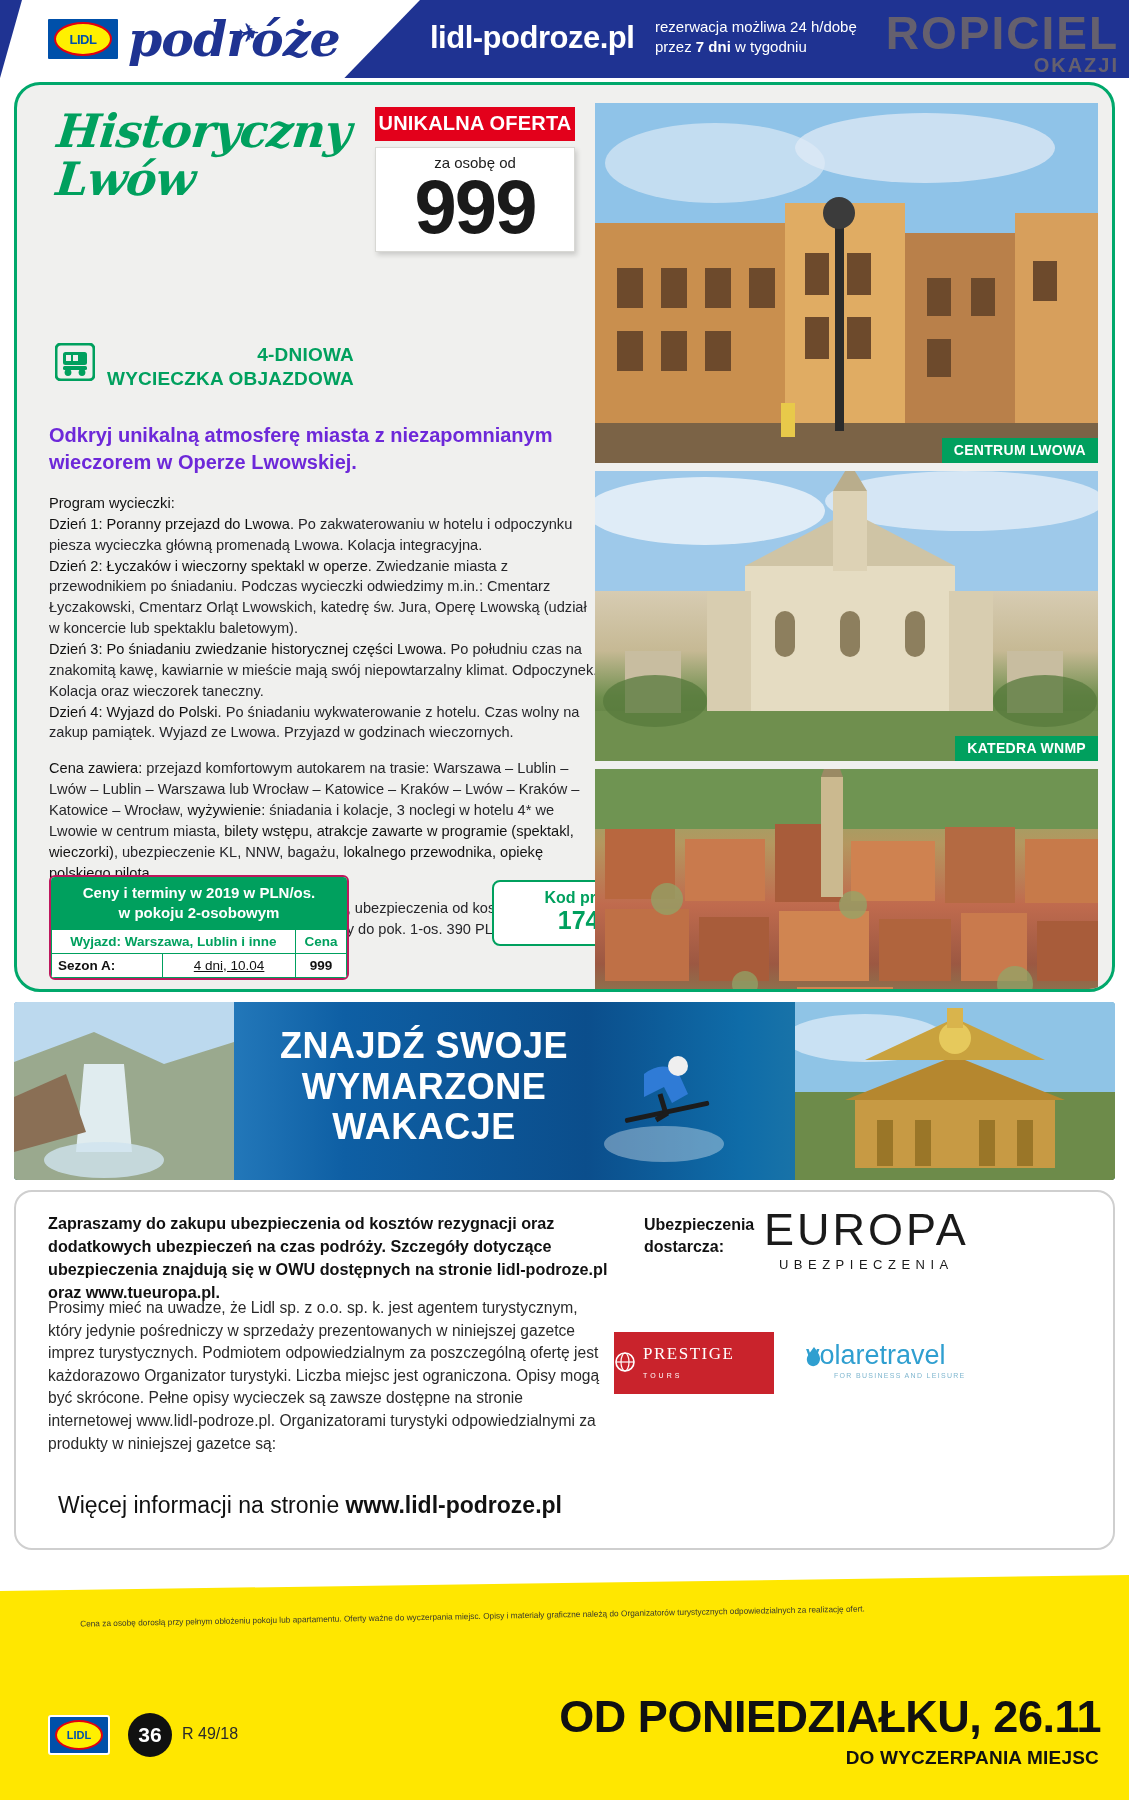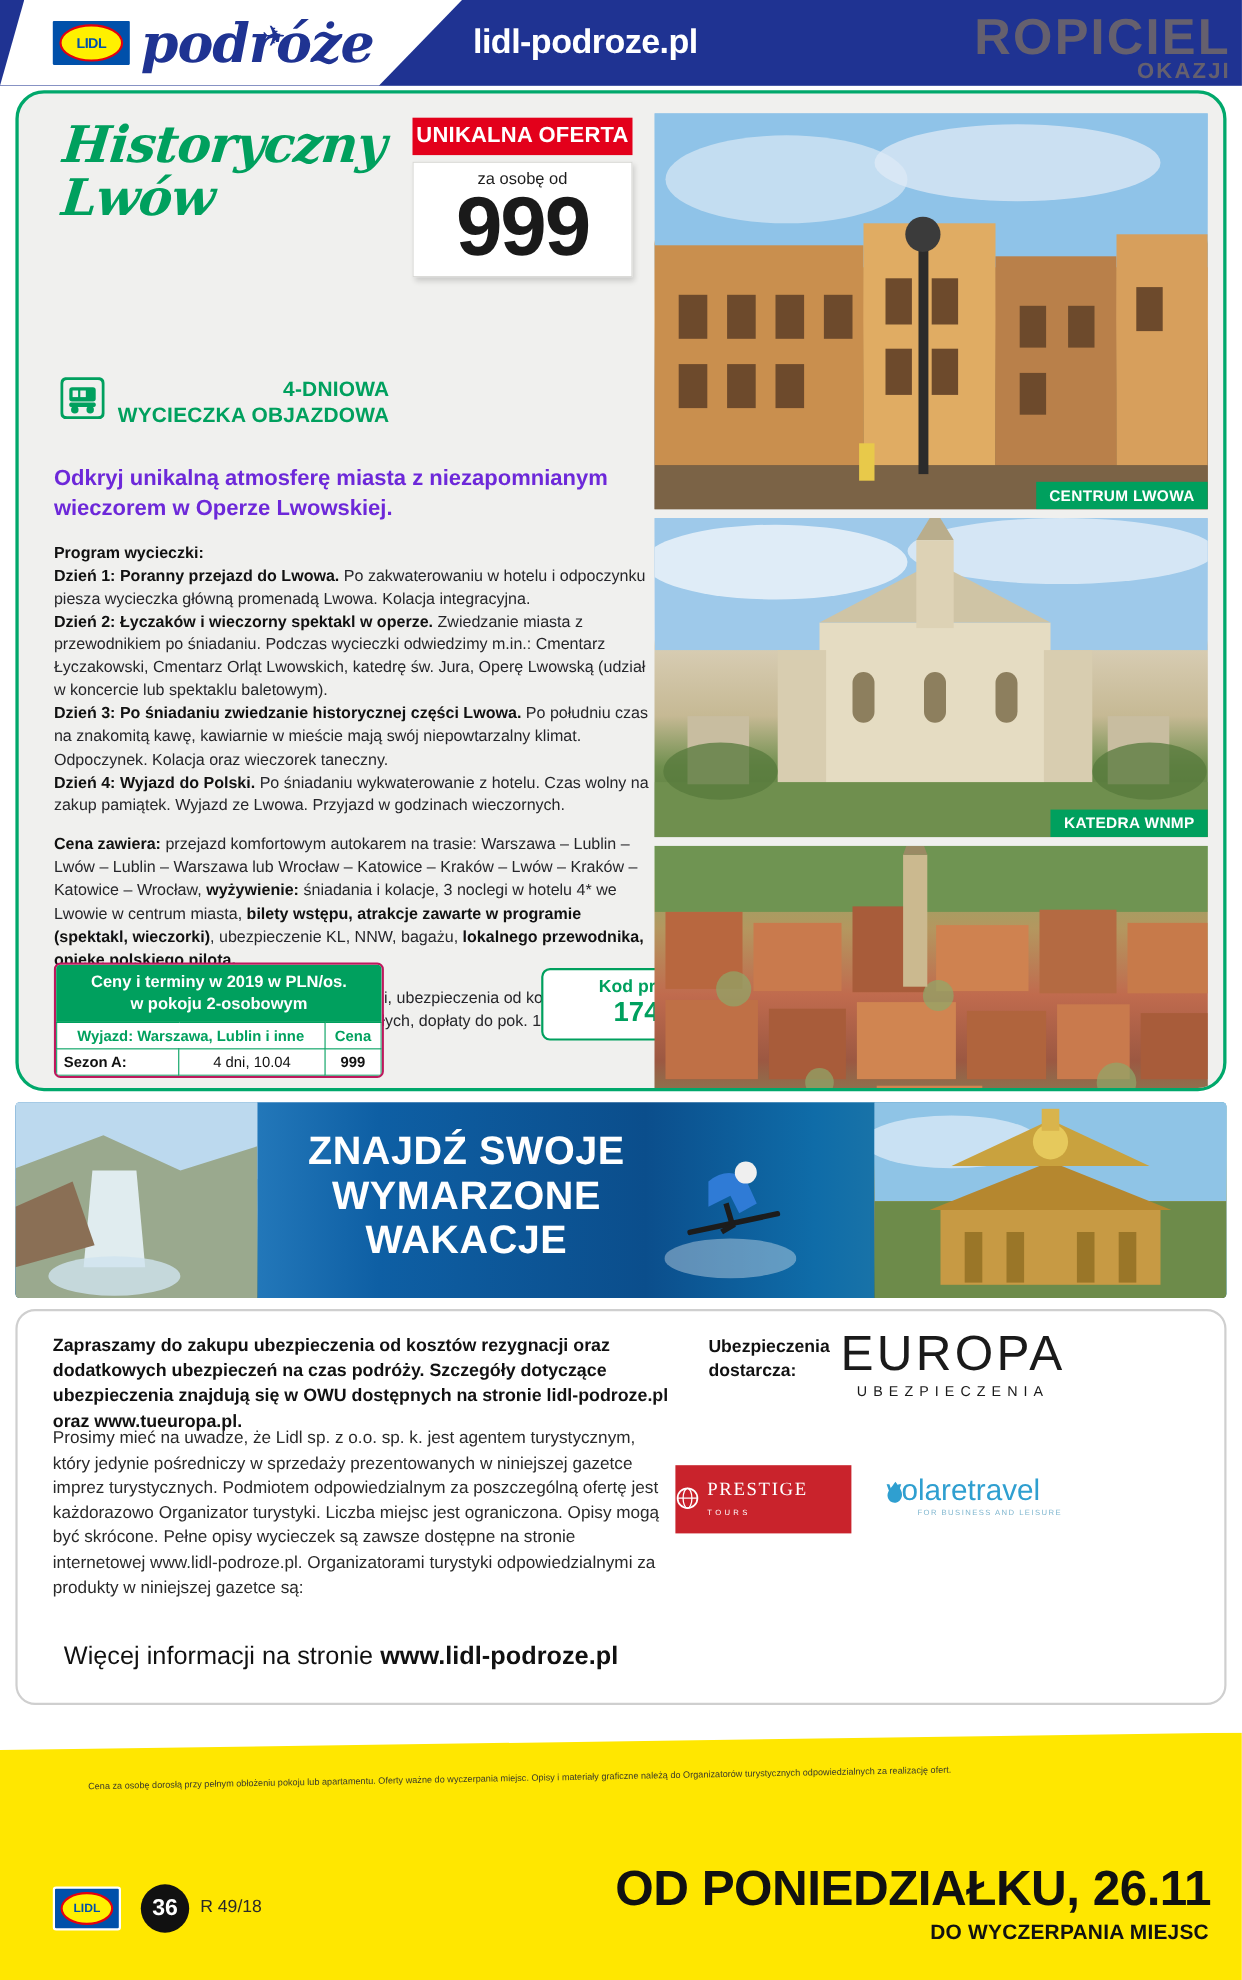--- a/index.html
+++ b/index.html
@@ -98,38 +98,38 @@
     position:absolute; left:32px; top:337px; width:545px;
     font-size:20px; font-weight:bold; color:#6d28d9; line-height:1.35;
   }
 
   .prog{
     position:absolute; left:32px; top:408px; width:550px;
     font-size:14.6px; color:#26262a; line-height:1.43;
   }
   .prog p{ margin:0; }
   .prog .gap{ height:15px; }
-  .prog b{ font-weight:bold; color:#111; }
+  .prog b{ font-weight:normal; color:#111; }
 
   
   .pricetable{
     position:absolute; left:32px; top:790px; width:300px;
     border:2px solid #be185d; border-radius:6px; background:#ffffff; overflow:hidden;
   }
   .pt-head{
     background:#00a05e; color:#fff; text-align:center;
     font-size:15px; font-weight:bold; padding:6px 4px 7px; line-height:1.3;
   }
   .pricetable table{ width:100%; border-collapse:collapse; }
   .pricetable th, .pricetable td{
     border:1px solid #00a05e; font-size:13.5px; padding:4px 6px; color:#111;
   }
   .pricetable th{ color:#00a05e; font-weight:bold; text-align:center; }
   .pt-season{ font-weight:bold; text-align:left; }
-  .pt-term{ text-align:center; }
+  .pt-term{ text-align:center;text-decoration:underline; }
   .pt-price{ text-align:center; font-weight:bold; }
 
   .prodcode{
     position:absolute; left:475px; top:795px; width:215px;
     border:2px solid #00a05e; border-radius:8px; background:#ffffff;
     text-align:center; padding:7px 4px 9px;
   }
   .prodcode .t1{ font-size:16px; font-weight:bold; color:#00a05e; }
   .prodcode .t2{ font-size:25px; font-weight:bold; color:#00a05e; line-height:1.1;}
 
@@ -253,20 +253,26 @@
     <div class="logo-wedge"></div>
     <div class="logo-wedge2"></div>
     <div class="lidl-logo">
       <div class="ycirc">
           <span class="ytext">LIDL</span>
         </div>
     </div>
     <div class="podroze-word">podróże</div>
     <div class="podroze-star">✈</div>
     <div class="hdr-url">lidl-podroze.pl</div>
+    <div class="hdr-sub">
+      <div>rezerwacja możliwa 24 h/dobę</div>
+      <div>
+        <span>przez </span><b>7 dni</b><span> w tygodniu</span>
+      </div>
+    </div>
   </div>
 
   <div class="offercard">
 
     <div class="script-title">
       <span>Historyczny</span>
       <span class="l2">Lwów</span>
     </div>
 
     <div class="badge-wrap">

